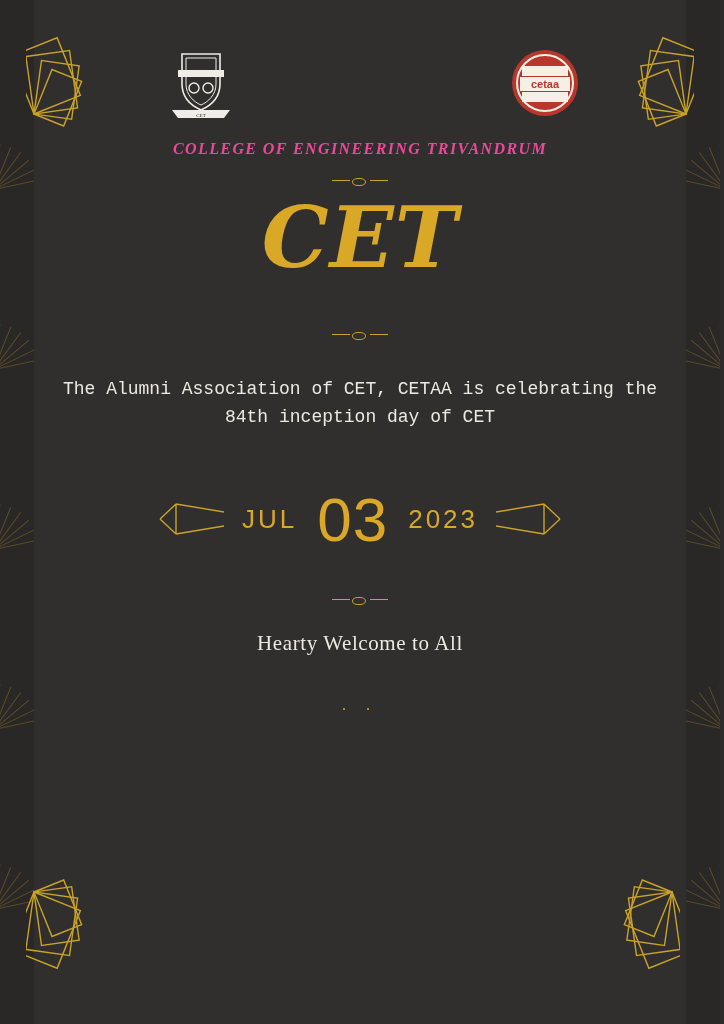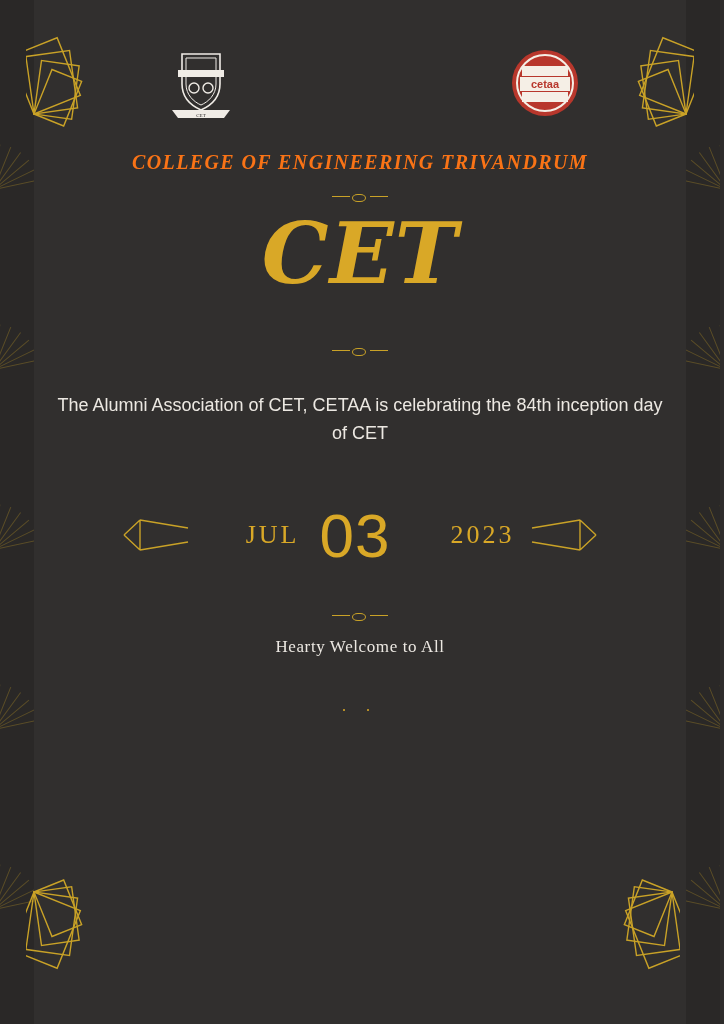--- a/index.html
+++ b/index.html
@@ -90,26 +90,26 @@
   }
   .logo-cetaa {
     position: absolute;
     right: 88px;
     top: 48px;
     width: 70px;
     height: 70px;
   }
 
   .college-name {
-    margin-top: 31px;
-    color: #f97316;
+    margin-top: 20px;
+    color: #ec4899;
     font-family: "Liberation Serif", serif;
     font-style: italic;
     font-weight: bold;
-    font-size: 20px;
+    font-size: 16px;
     letter-spacing: 1.4px;
   }
 
   .diamond-divider {
     margin: 16px auto 0;
     width: 60px;
     height: 14px;
     position: relative;
   }
   .diamond-divider i {
@@ -150,40 +150,39 @@
     font-weight: bold;
     font-size: 80px;
     line-height: 1.05;
   }
 
   .divider2 { margin-top: 48px; }
 
   .desc {
     margin-top: 34px;
     color: #ece8e2;
-    font-family: Liberation Sans, sans-serif;
+    font-family: Liberation Mono, monospace;
     font-size: 18px;
     line-height: 1.55;
   }
 
   
   .date-row {
     margin-top: 52px;
     display: flex;
     align-items: center;
     justify-content: center;
     gap: 14px;
   }
   .arrow-orn { width: 70px; height: 46px; }
   .date-month, .date-year {
     color: #d9a827;
-    font-family: Liberation Serif, serif;
+    font-family: Liberation Sans, sans-serif;
     font-size: 26px;
     letter-spacing: 3px;
-    margin-left: 40px;
   }
   .date-day {
     color: #d9a827;
     font-family: "Liberation Sans", sans-serif;
     font-size: 62px;
     font-weight: 300;
     letter-spacing: 1px;
     padding: 0 6px;
   }
 
@@ -198,24 +197,24 @@
     margin-top: 12px;
     color: #ece8e2;
     font-family: "Liberation Serif", serif;
     font-style: italic;
     font-size: 24px;
   }
 
   .divider3 { margin-top: 38px; }
 
   .welcome {
-    margin-top: 14px;
+    margin-top: 24px;
     color: #ece8e2;
     font-family: "Liberation Serif", serif;
-    font-size: 17px;
+    font-size: 21px;
     letter-spacing: 0.6px;
   }
 
   .dots {
     margin-top: 40px;
     color: #d9a827;
     font-size: 16px;
     letter-spacing: 8px;
   }
 </style>

